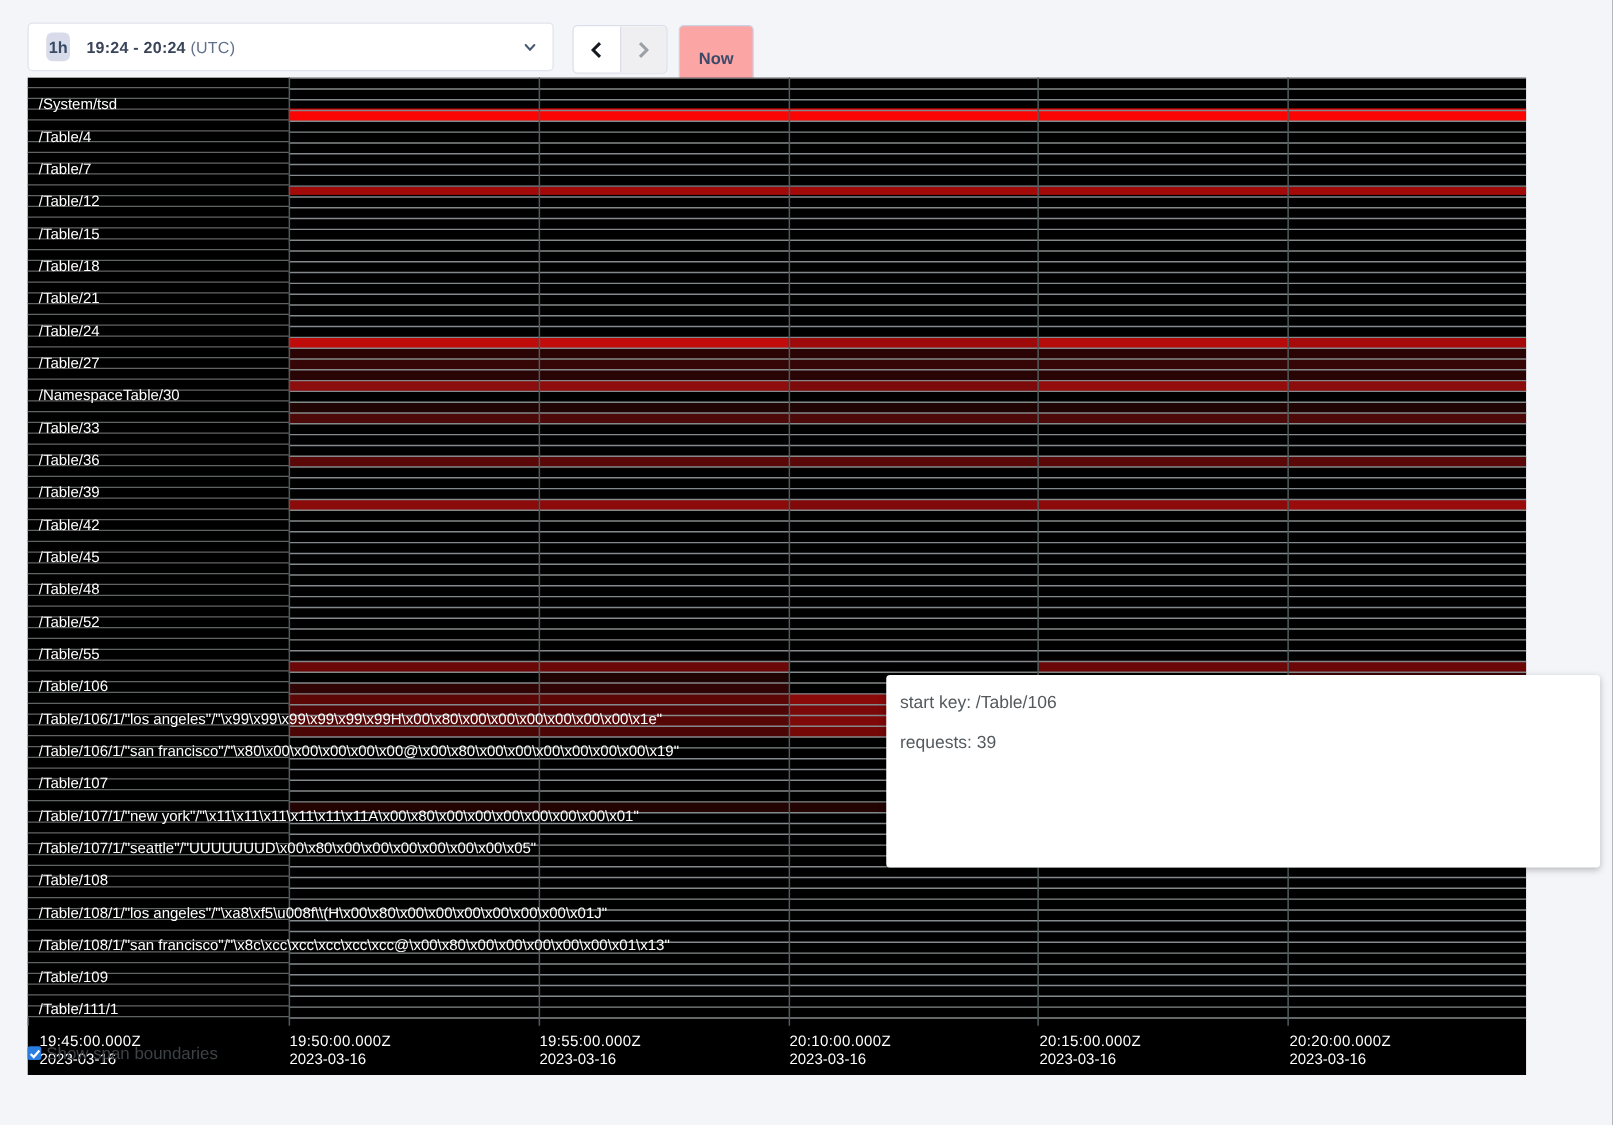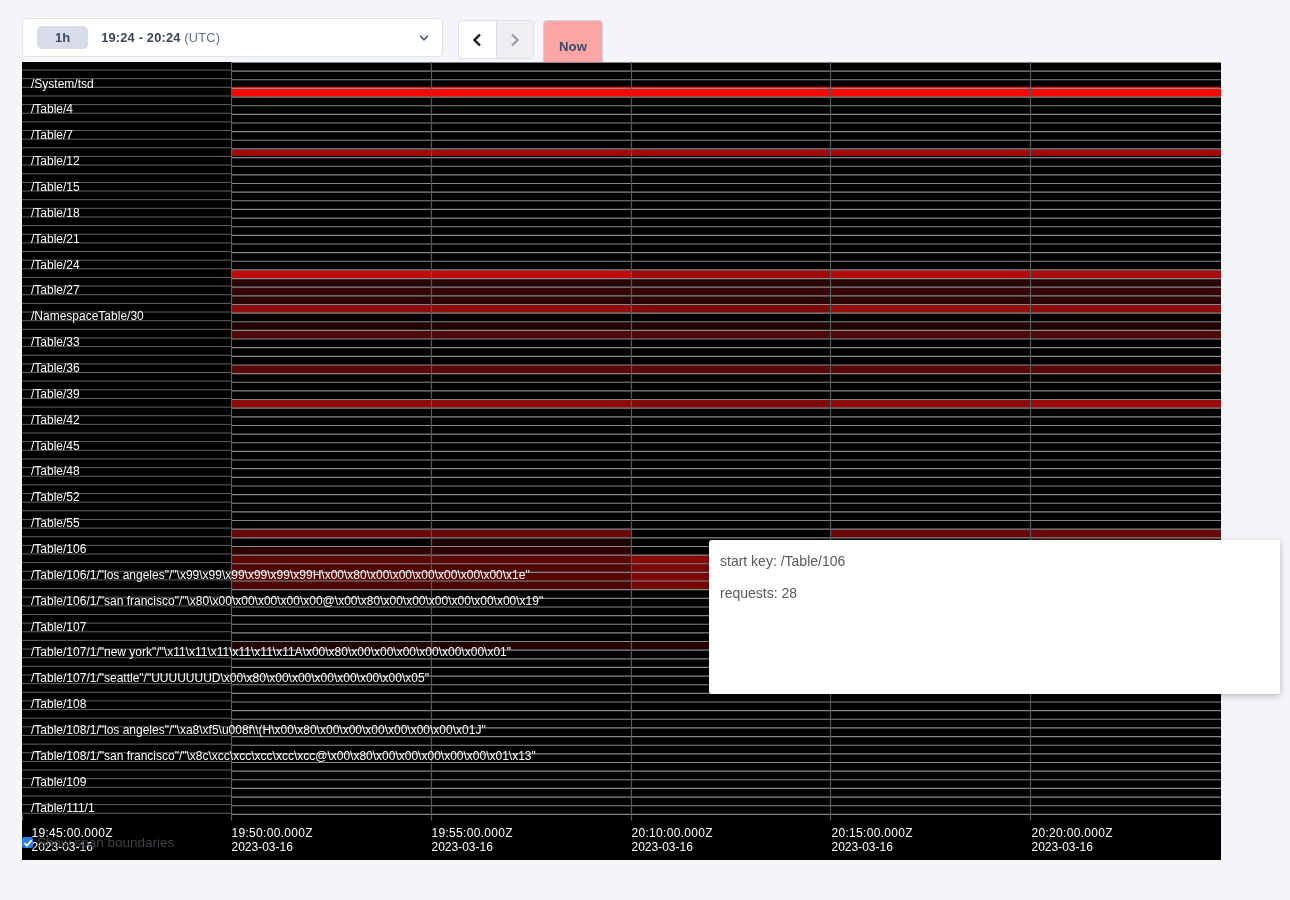--- a/index.html
+++ b/index.html
@@ -1,18 +1,18 @@
 <!DOCTYPE html>
 <html><head>
 <meta charset="utf-8">
 <style>
 * { margin:0; padding:0; box-sizing:border-box; }
 html,body { width:1290px; height:900px; background:#f4f5f9; font-family:"Liberation Sans", sans-serif; position:relative; overflow:hidden; }
 .timebox { position:absolute; left:22px; top:18px; width:421px; height:39px; background:#fff; border:1px solid #e0e3ec; border-radius:4px; display:flex; align-items:center; }
-.badge { margin-left:14px; background:#d8dcea; border-radius:5px; padding:4px 18px; font-size:13px; font-weight:bold; color:#394a66; }
+.badge { margin-left:14px; background:#d8dcea; border-radius:5px; padding:4px 2px; font-size:13px; font-weight:bold; color:#394a66; }
 .trange { margin-left:13px; font-size:12.8px; font-weight:bold; color:#3a4459; letter-spacing:.2px; }
 .trange .utc { font-weight:normal; color:#61708c; }
 .carr { position:absolute; right:13px; top:14px; width:10px; height:10px; }
 .navgrp { position:absolute; left:458px; top:20px; width:76px; height:39px; border:1px solid #dcdfe9; border-radius:4px; background:#fff; display:flex; overflow:hidden; }
 .navbtn { width:38px; height:100%; display:flex; align-items:center; justify-content:center; }
 .navbtn.dis { background:#efeff1; border-left:1px solid #dcdfe9; }
 .nowbtn { position:absolute; left:543px; top:20px; width:60px; height:52px; border:1px solid #ccd2e2; border-radius:4px; background:#fca5a5; font-size:13.2px; font-weight:bold; color:#3a4a68; display:flex; align-items:center; justify-content:center; }
 .tooltip { position:absolute; left:709px; top:540px; width:571px; height:154px; background:#fff; border-radius:3px; box-shadow:0 2px 6px rgba(0,0,0,.25); padding:1px 4px 0 11px; font-size:14px; color:#54595d; overflow:hidden; }
 .tooltip p:first-child { margin-top:10.6px; } .tooltip p { margin:13.1px 0 0 0; line-height:19.5px; white-space:nowrap; }
 .cbrow { position:absolute; left:22px; top:835px; display:flex; align-items:center; }
@@ -124,21 +124,21 @@
 <text x="409.5" y="788.90" font-size="12" fill="#fff">2023-03-16</text>
 <text x="609.5" y="774.60" font-size="12" fill="#fff" textLength="81" lengthAdjust="spacing">20:10:00.000Z</text>
 <text x="609.5" y="788.90" font-size="12" fill="#fff">2023-03-16</text>
 <text x="809.5" y="774.60" font-size="12" fill="#fff" textLength="81" lengthAdjust="spacing">20:15:00.000Z</text>
 <text x="809.5" y="788.90" font-size="12" fill="#fff">2023-03-16</text>
 <text x="1009.5" y="774.60" font-size="12" fill="#fff" textLength="81" lengthAdjust="spacing">20:20:00.000Z</text>
 <text x="1009.5" y="788.90" font-size="12" fill="#fff">2023-03-16</text>
 </svg>
 <div class="tooltip">
   <p>start key: /Table/106</p>
-  <p>requests: 28</p>
+  <p>requests: 39</p>
 </div>
 <div class="cbrow">
   <span class="cb">
       <svg width="10" height="10" viewBox="0 0 10 10">
         <path d="M1.5 5.2 L4 7.6 L8.5 2.4" stroke="#fff" stroke-width="1.8" fill="none"></path>
       </svg>
     </span>
   <span class="cblabel">Show span boundaries</span>
 </div>
 

